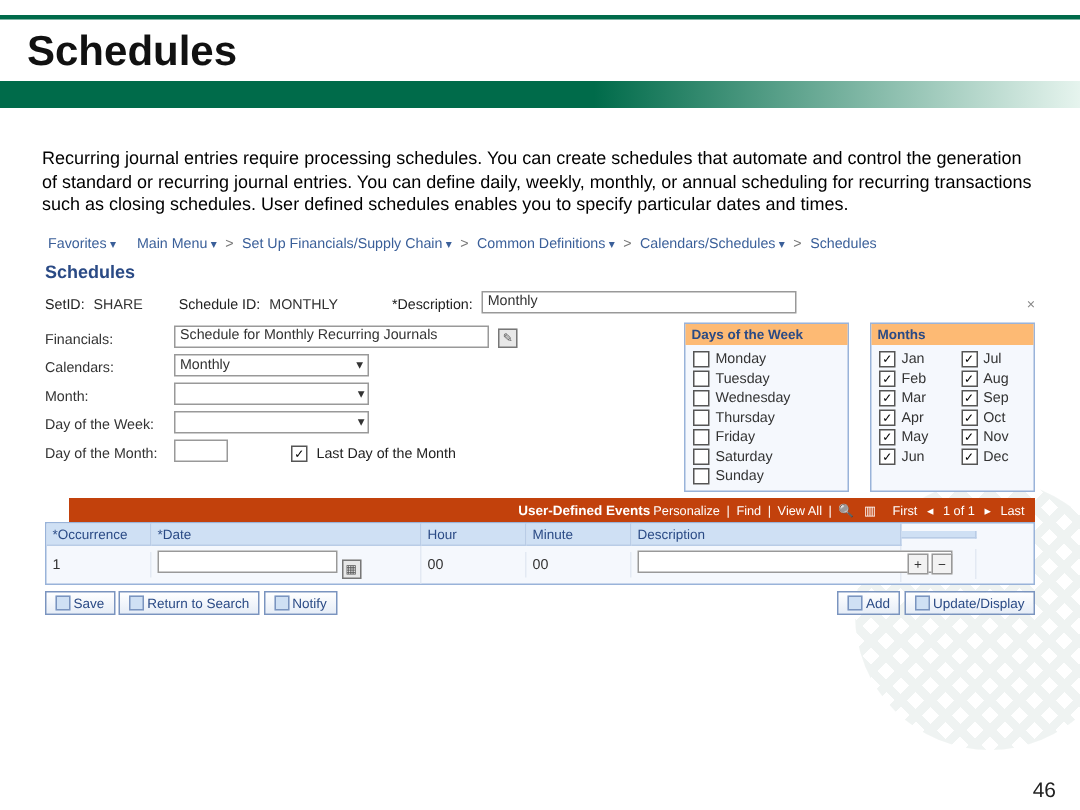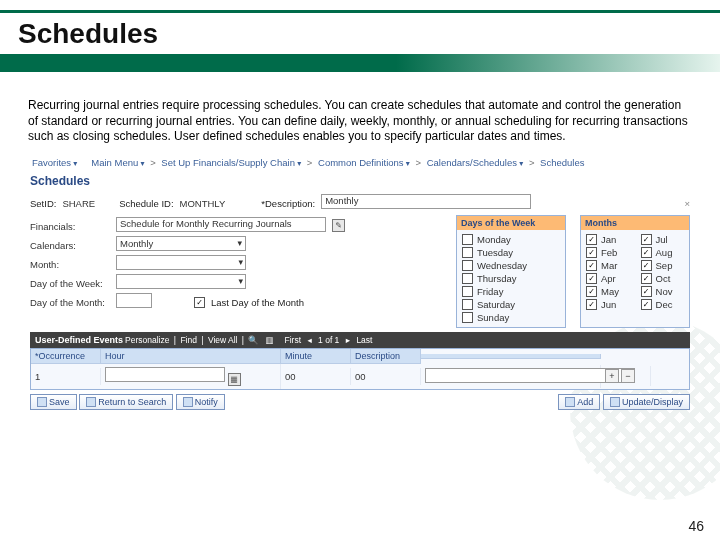--- a/index.html
+++ b/index.html
@@ -76,29 +76,30 @@
     background:#fdba74;
     font-weight:bold;
     color:#2a4a85;
     padding:2px 4px;
     font-size:9px;
   }
   .panel-body { padding:3px 5px; }
   .day-row, .mon-row { display:flex; align-items:center; gap:4px; padding:1px 0; }
   .months-grid { display:grid; grid-template-columns:auto auto; column-gap:10px; }
   .ude-bar {
-    background:#404040;
+    background:#c2410c;
     color:#fff;
     font-weight:bold;
     font-size:9px;
     padding:3px 5px;
     display:flex;
     align-items:center;
-    justify-content:flex-start;
+    justify-content:flex-end;
     margin-top:4px;
+    margin-left:16px;
   }
   .ude-bar .tools { font-weight:normal; font-size:8.5px; }
   .ude-bar .tools span { margin:0 2px; }
   .ude-table {
     border:1px solid #99b3d9;
     background:#f5f8fd;
   }
   .ude-head, .ude-row {
     display:grid;
     grid-template-columns: 70px 180px 70px 70px 180px 50px;
@@ -328,20 +329,21 @@
       <span>First</span>
       <span>◂</span>
       <span>1 of 1</span>
       <span>▸</span>
       <span>Last</span>
     </span>
   </div>
   <div class="ude-table">
     <div class="ude-head">
       <div>*Occurrence</div>
+      <div>*Date</div>
       <div>Hour</div>
       <div>Minute</div>
       <div>Description</div>
       <div></div>
     </div>
     <div class="ude-row">
       <div>1</div>
       <div><span class="inp med"></span> <span class="lookup">▦</span></div>
       <div>00</div>
       <div>00</div>

